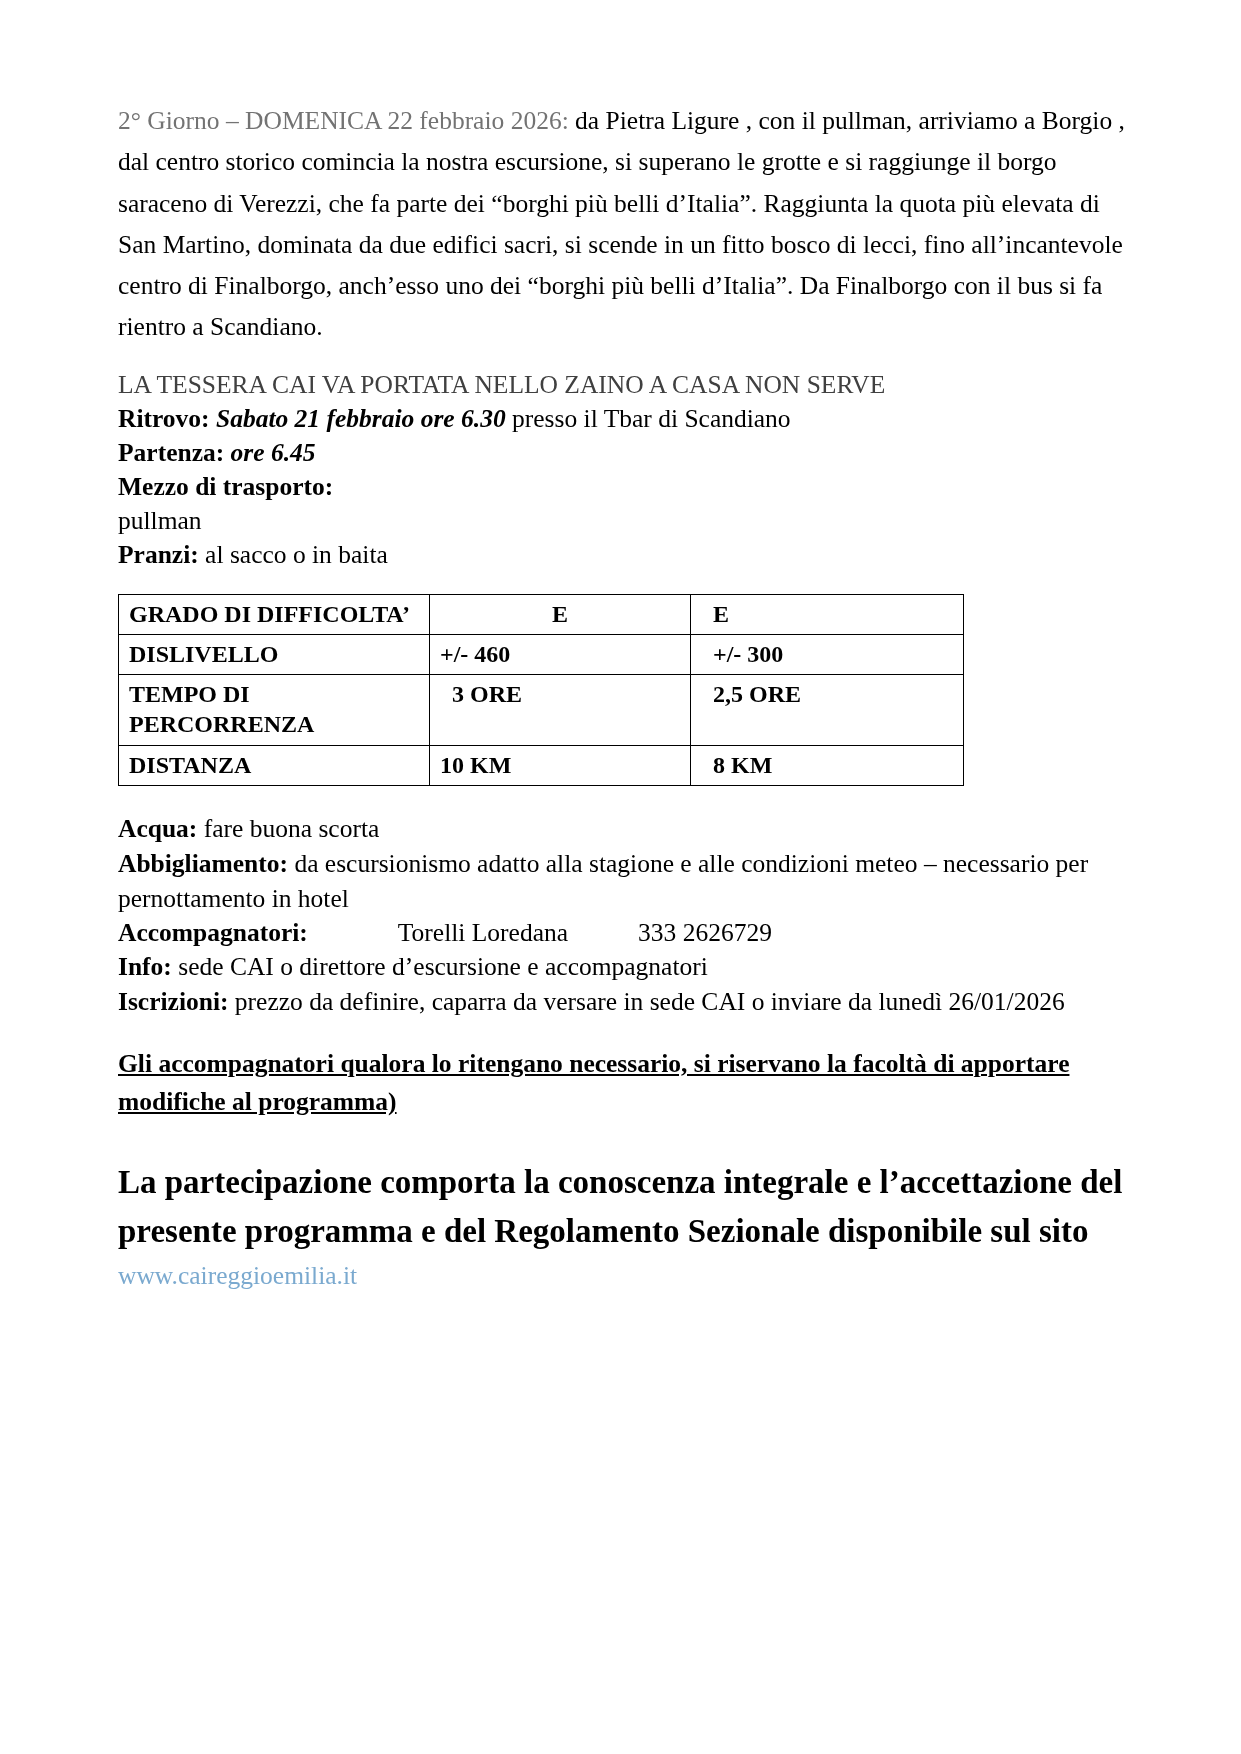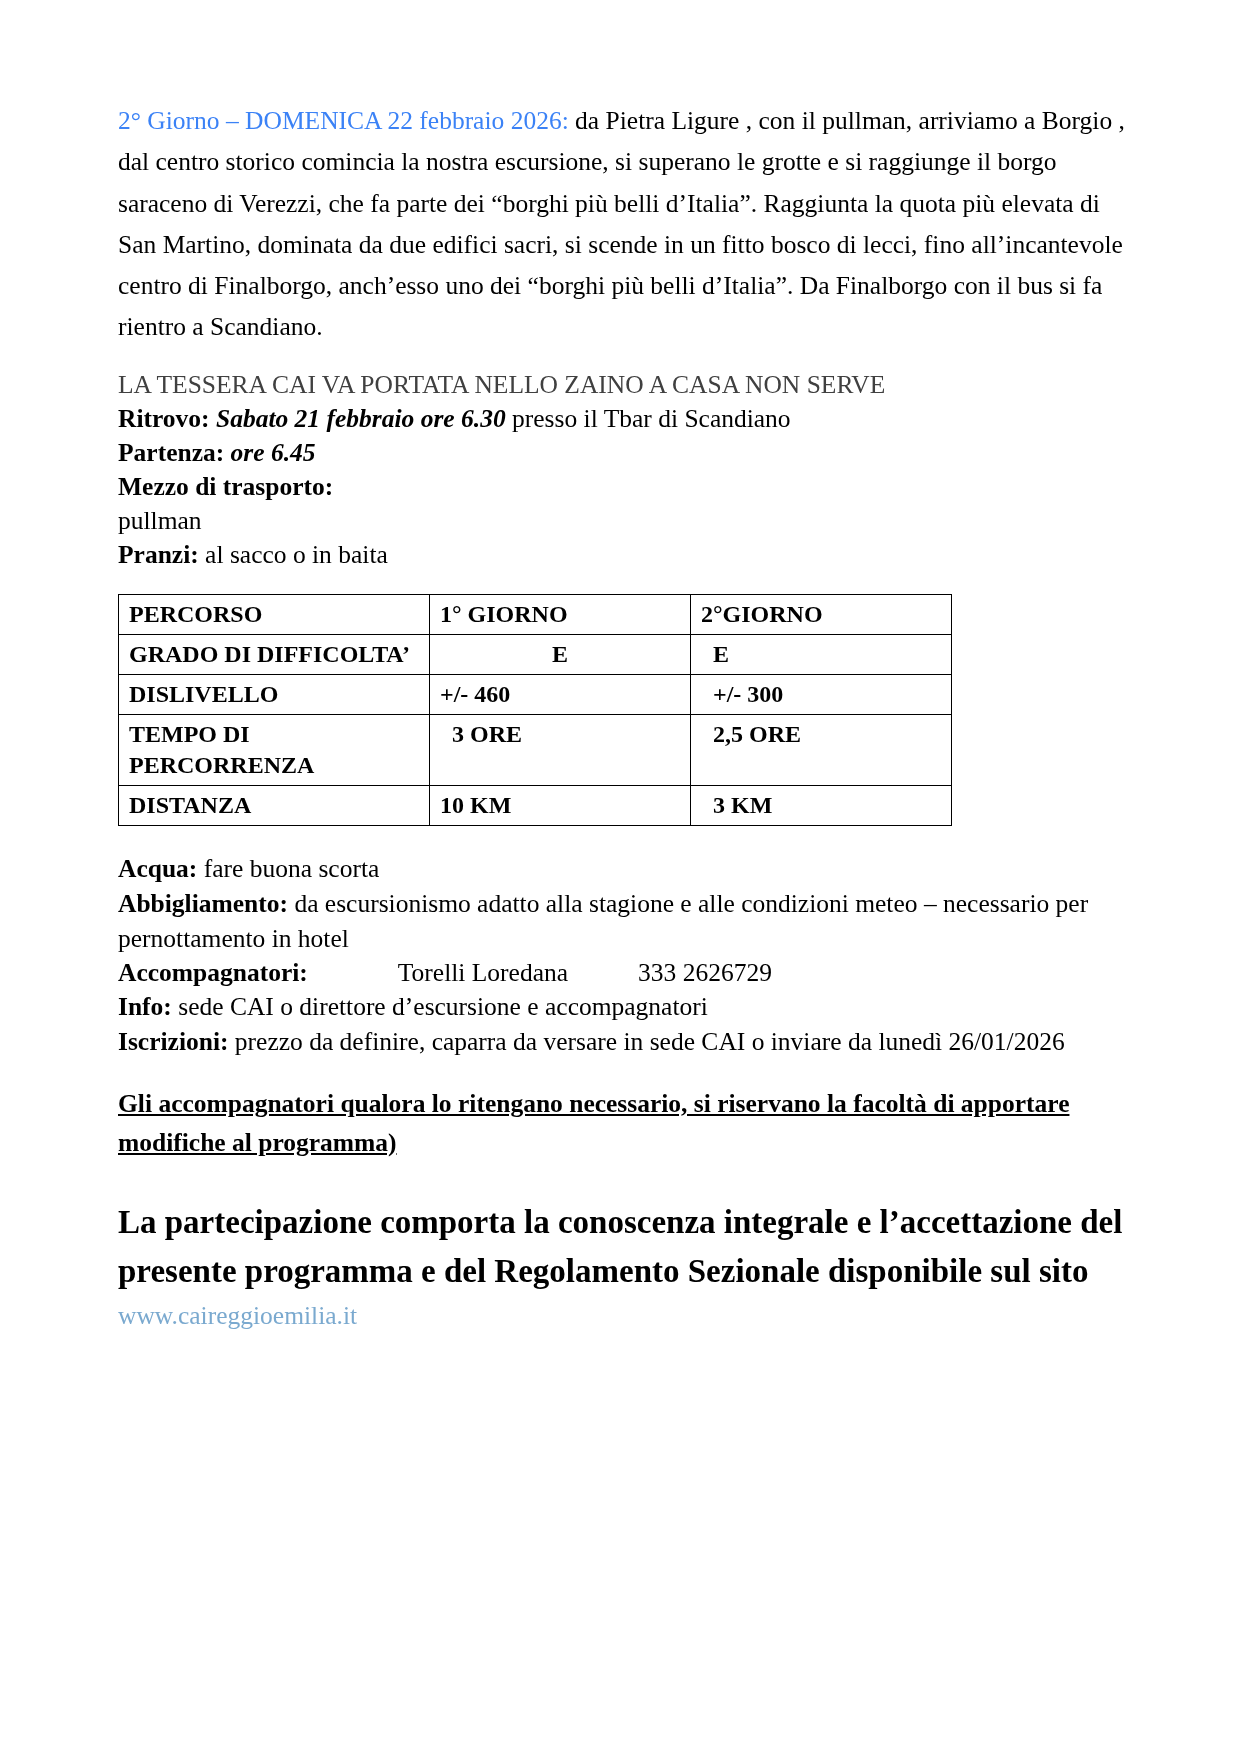--- a/index.html
+++ b/index.html
@@ -22,21 +22,21 @@
   }
   p, div.block {
     margin: 0;
   }
   .para {
     font-size: 25.5px;
     line-height: 1.62;
     text-align: left;
   }
   .intro-day {
-    color: #3b82f6;
+    color: #737373;
   }
   .notice {
     color: #404040;
     font-size: 25.5px;
     line-height: 1.35;
     margin-top: 20px;
   }
   .line {
     font-size: 25.5px;
     line-height: 1.33;
@@ -104,44 +104,39 @@
 
   <div class="line"><span class="bu">Partenza:</span><span class="b"> ore 6.45</span></div>
 
   <div class="line"><span class="bu">Mezzo di trasporto:</span></div>
   <div class="line">pullman</div>
 
   <div class="line"><span class="bu">Pranzi:</span><span> al sacco o in baita</span></div>
 
   <table class="info">
     <tbody>
-        <tr>
-      <td class="c1">PERCORSO</td>
-      <td class="c2">1° GIORNO</td>
-      <td class="c3">2°GIORNO</td>
-    </tr>
     <tr>
       <td class="c1">GRADO DI DIFFICOLTA’</td>
       <td class="c2 cellcenter">E</td>
       <td class="c3 cellpad">E</td>
     </tr>
     <tr>
       <td class="c1">DISLIVELLO</td>
       <td class="c2">+/- 460</td>
       <td class="c3 cellpad">+/- 300</td>
     </tr>
     <tr>
       <td class="c1">TEMPO DI PERCORRENZA</td>
       <td class="c2 cellpad">3 ORE</td>
       <td class="c3 cellpad">2,5 ORE</td>
     </tr>
     <tr>
       <td class="c1">DISTANZA</td>
       <td class="c2">10 KM</td>
-      <td class="c3 cellpad">3 KM</td>
+      <td class="c3 cellpad">8 KM</td>
     </tr>
   </tbody>
     </table>
 
   <div class="spaced-line after-table"><span class="bu">Acqua:</span><span> fare buona scorta</span></div>
 
   <div class="wrap-line"><span class="bu">Abbigliamento:</span><span> da escursionismo adatto alla stagione e alle condizioni meteo – necessario per pernottamento in hotel</span></div>
 
 
   <div class="spaced-line"><span class="bu">Accompagnatori:</span><span class="tabgap-lg"></span><span>Torelli Loredana</span><span class="tabgap"></span><span>333 2626729</span></div>

